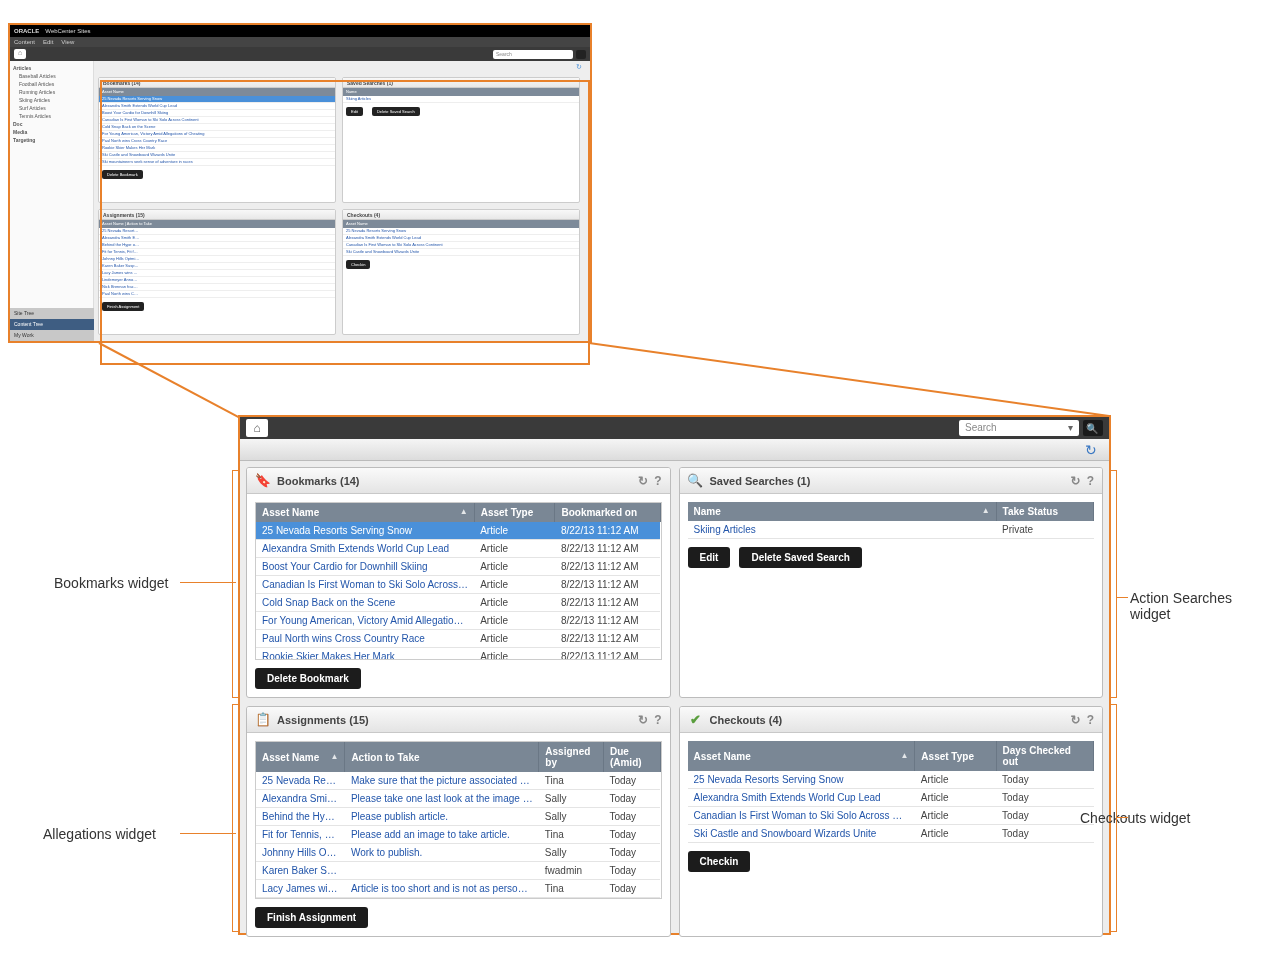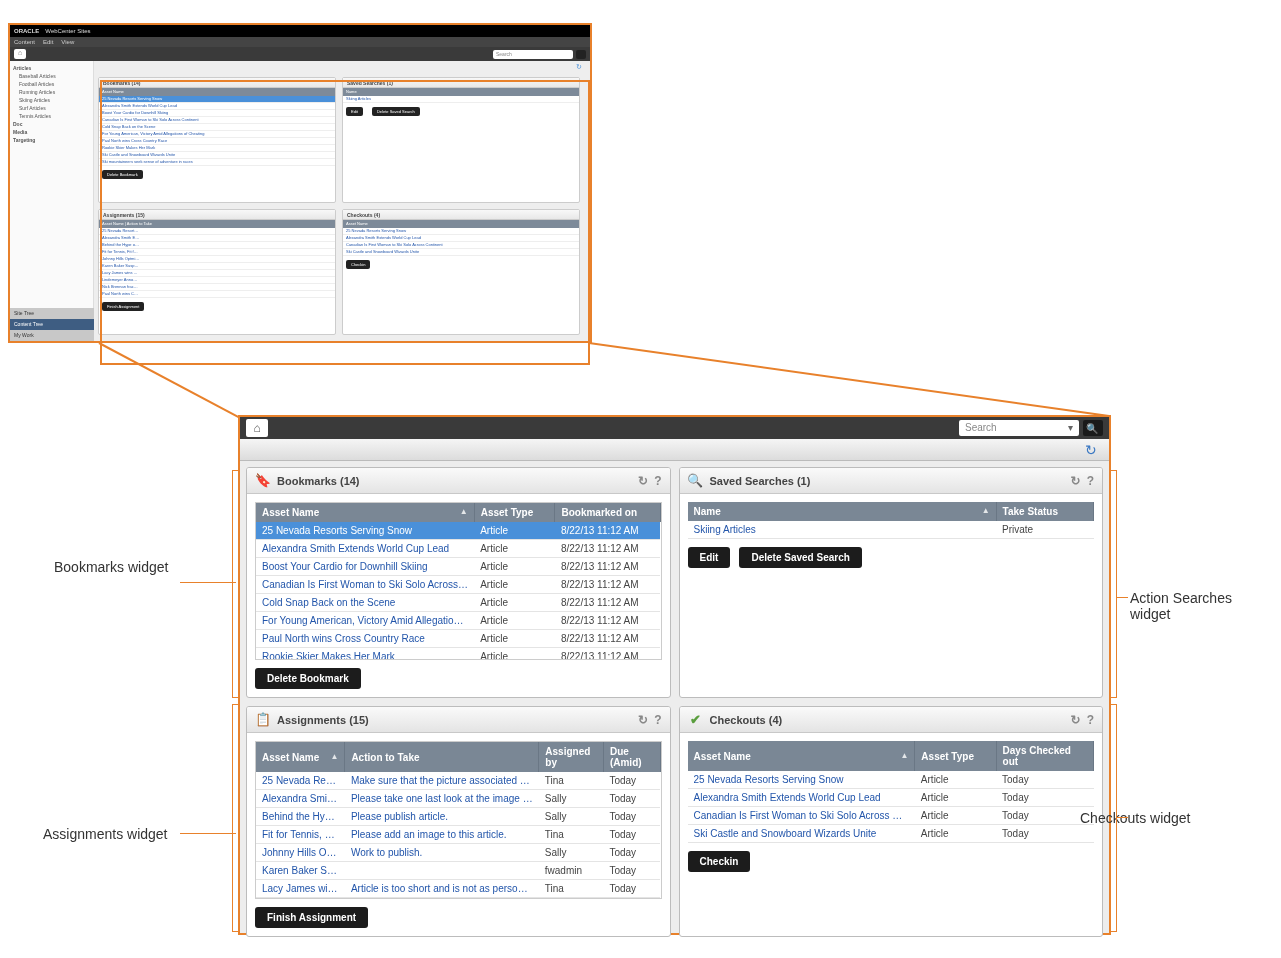--- a/index.html
+++ b/index.html
@@ -333,21 +333,21 @@
                     <td>Today</td>
                   </tr>
                   <tr>
                     <td class="link">Behind the Hype o…</td>
                     <td class="link">Please publish article.</td>
                     <td>Sally</td>
                     <td>Today</td>
                   </tr>
                   <tr>
                     <td class="link">Fit for Tennis, Fit f…</td>
-                    <td class="link">Please add an image to this article.</td>
+                    <td class="link">Please add an image to take article.</td>
                     <td>Tina</td>
                     <td>Today</td>
                   </tr>
                   <tr>
                     <td class="link">Johnny Hills Optmi…</td>
                     <td class="link">Work to publish.</td>
                     <td>Sally</td>
                     <td>Today</td>
                   </tr>
                   <tr>
@@ -421,29 +421,29 @@
                 </tr>
               </tbody>
         </table>
         <button class="wbtn">Checkin</button>
       </div>
     </div>
 
   </div>
 </div>
 
-<div class="ann" style="left:54px;top:559px">Bookmarks widget</div>
+<div class="ann" style="left:54px;top:575px">Bookmarks widget</div>
 <div class="ann-line" style="left:180px;top:582px;width:56px"></div>
 <div class="ann-box" style="left:232px;top:470px;width:6px;height:228px;border-left:1px solid #e8812b"></div>
 
 <div class="ann" style="left:1130px;top:590px;width:130px">Action Searches widget</div>
 <div class="ann-box" style="left:1111px;top:470px;width:6px;height:228px;border-right:1px solid #e8812b"></div>
 <div class="ann-line" style="left:1117px;top:597px;width:11px"></div>
 
-<div class="ann" style="left:43px;top:826px">Assignments widget</div>
+<div class="ann" style="left:43px;top:826px">Allegations widget</div>
 <div class="ann-line" style="left:180px;top:833px;width:56px"></div>
 <div class="ann-box" style="left:232px;top:704px;width:6px;height:228px;border-left:1px solid #e8812b"></div>
 
 <div class="ann" style="left:1080px;top:810px">Checkouts widget</div>
 <div class="ann-box" style="left:1111px;top:704px;width:6px;height:228px;border-right:1px solid #e8812b"></div>
 <div class="ann-line" style="left:1117px;top:817px;width:11px"></div>
 
 </div>
 
 </body></html>

